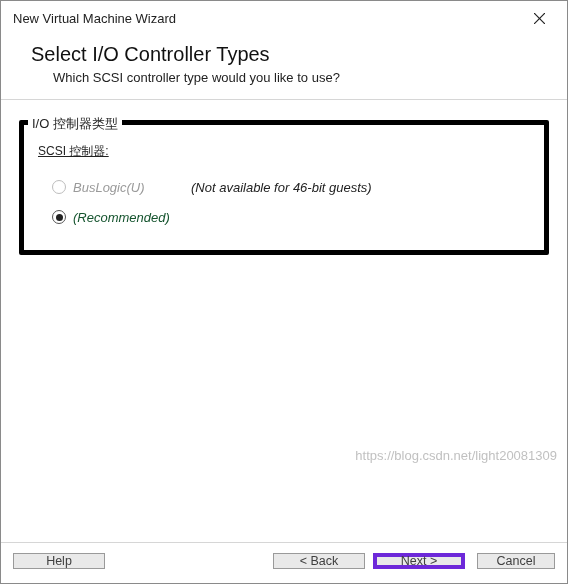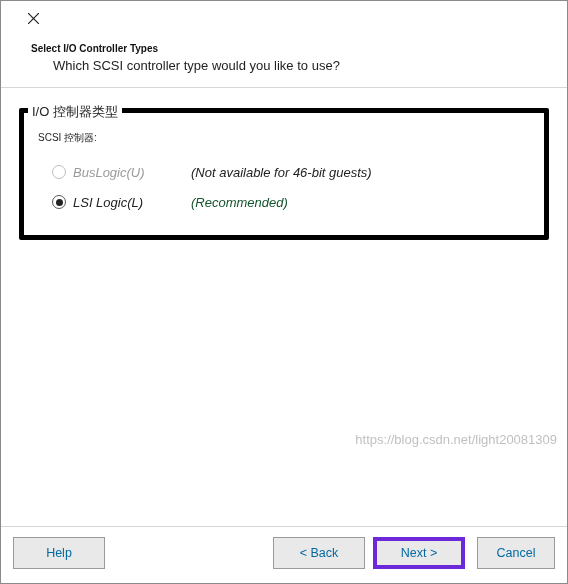--- a/index.html
+++ b/index.html
@@ -43,22 +43,22 @@
   .close-btn svg {
     width: 11px;
     height: 11px;
     stroke: #222;
     stroke-width: 1.1;
   }
   .header {
     padding: 8px 24px 14px 30px;
   }
   .header .heading {
-    font-weight: 700;
-    font-size: 10px;
+    font-weight: 400;
+    font-size: 20px;
     color: #111;
   }
   .header .subheading {
     font-size: 13px;
     color: #222;
     padding-left: 22px;
     margin-top: 4px;
   }
   .divider {
     height: 1px;
@@ -80,23 +80,24 @@
   .groupbox-legend {
     position: absolute;
     top: -10px;
     left: 4px;
     background: #fff;
     padding: 0 4px;
     font-size: 13px;
     color: #222;
   }
   .scsi-label {
-    font-size: 10px;
+    font-size: 12px;
     color: #222;
     margin: 6px 0 12px 2px;
+    text-decoration: underline;
   }
   .radio-row {
     display: flex;
     align-items: center;
     height: 30px;
     padding-left: 16px;
     font-size: 13px;
     color: #222;
     font-style: italic;
   }
@@ -137,25 +138,25 @@
   .radio-row.disabled .radio-note {
     color: #222;
   }
   .footer {
     padding: 10px 12px 14px 12px;
     display: flex;
     align-items: center;
     gap: 8px;
   }
   .btn {
-    height: 32px;
+    height: 16px;
     border: 1px solid #9a9a9a;
     background: #e9e9e9;
     font-size: 12.5px;
-    color: #0369a1;
+    color: #404040;
     display: inline-flex;
     align-items: center;
     justify-content: center;
     cursor: pointer;
     padding: 0;
   }
   .btn.help { width: 92px; }
   .footer-spacer { flex: 1; }
   .btn.back { width: 92px; }
   .btn.next {
@@ -173,20 +174,21 @@
     pointer-events: none;
     user-select: none;
   }
 </style>
 </head>
 <body>
 
 <div class="window">
 
   <div class="titlebar">
+    <span class="title-text">New Virtual Machine Wizard</span>
     <div class="close-btn">
       <svg viewBox="0 0 10 10">
           <line x1="0" y1="0" x2="10" y2="10"></line>
           <line x1="10" y1="0" x2="0" y2="10"></line>
         </svg>
     </div>
   </div>
 
   <div class="header">
     <div class="heading">Select I/O Controller Types</div>
@@ -203,21 +205,20 @@
       <div class="radio-row disabled">
         <span class="radio"></span>
         <span class="radio-label-col">BusLogic(U)</span>
         <span class="radio-note">(Not available for 46-bit guests)</span>
       </div>
 
       <div class="radio-row">
         <span class="radio checked">
             <span class="dot"></span>
           </span>
-        <span class="radio-label-col">LSI Logic(L)</span>
         <span class="radio-note">(Recommended)</span>
       </div>
 
     </div>
 
     <div class="watermark">https://blog.csdn.net/light20081309</div>
   </div>
 
   <div class="divider"></div>
 

